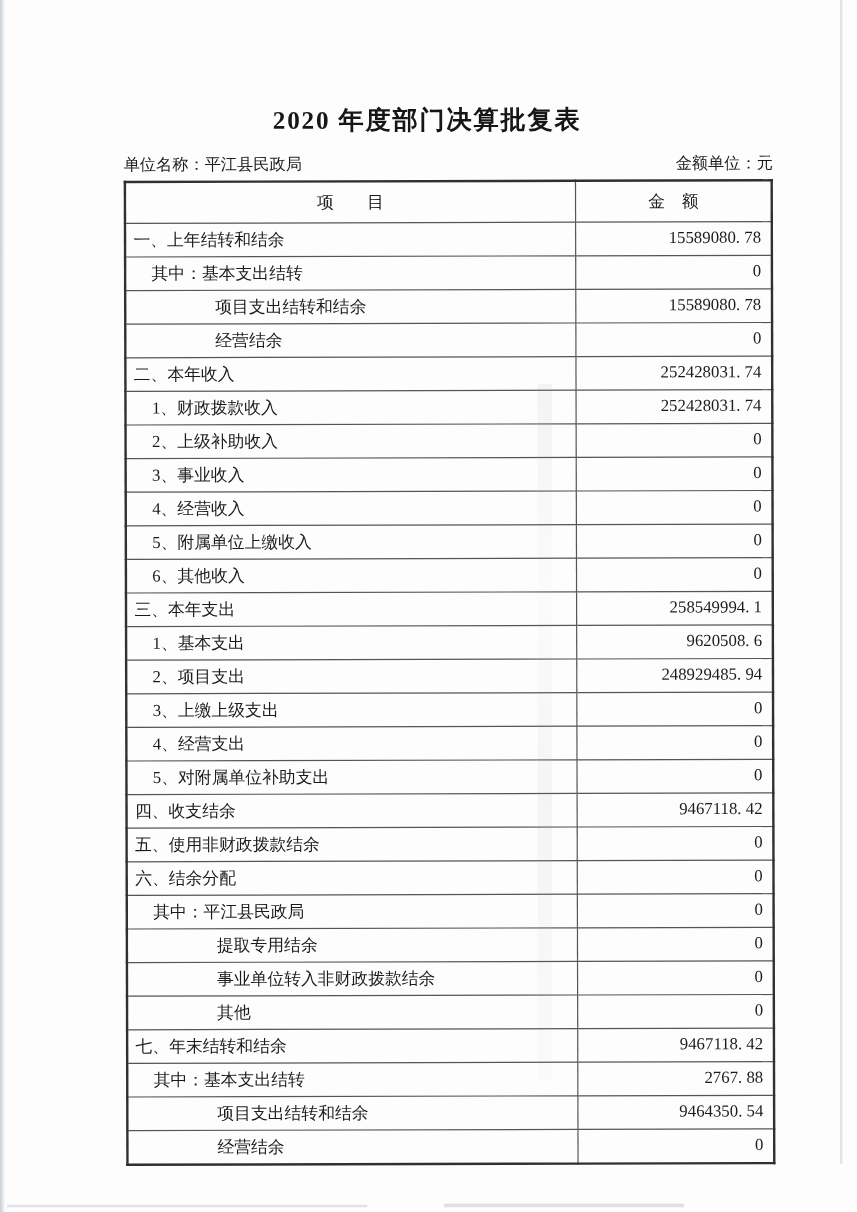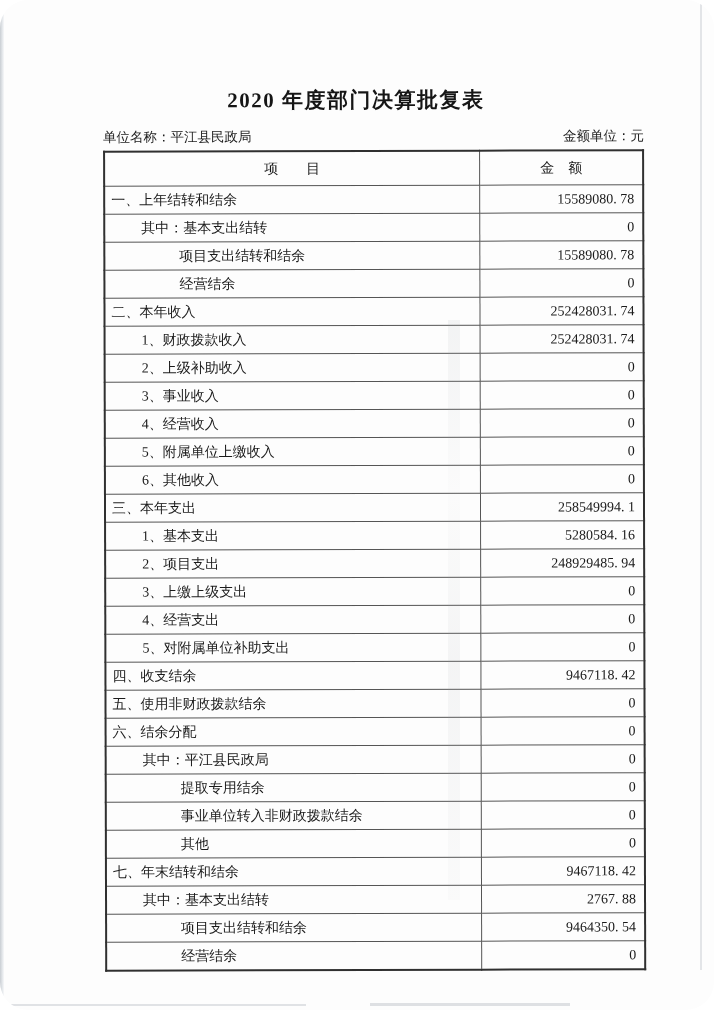--- a/index.html
+++ b/index.html
@@ -8,21 +8,20 @@
     background: #ffffff;
     font-family: "Liberation Serif", "DejaVu Serif", serif;
     color: #1f1f1f;
     overflow: hidden;
   }
   .page {
     position: absolute; inset: 0;
     width: 714px; height: 1010px;
     background: #fdfdfd;
     overflow: hidden;
-    border-radius: 28px;
   }
   
   .scan-edge-left {
     position: absolute; left: 0; top: 0;
     width: 4px; height: 100%;
     background: linear-gradient(90deg, #c9ced3 0%, #e9ecef 70%, #f7f8f9 100%);
   }
   .scan-edge-right {
     position: absolute; left: 700px; top: 0;
     width: 2px; height: 96%;
@@ -88,21 +87,21 @@
     color: #1a1a1a;
   }
   .col-item  { width: 372px; }
   .col-amount{ width: 160px; font-family: Liberation Serif, serif; }
   table.acct-table tbody td {
     height: 25px;
     font-size: 14px;
     color: #1b1b1b;
   }
   td.item.ind0 { padding-left: 6px; }
-  td.item.ind1 { padding-left: 36px; }
+  td.item.ind1 { padding-left: 21px; }
   td.item.ind2 { padding-left: 74px; margin-top: 38px; }
   td.amount {
     text-align: right;
     padding-right: 8px;
     font-size: 14.5px;
   }
 </style>
 </head>
 <body>
 
@@ -167,21 +166,21 @@
           <tr>
             <td class="item ind1">6、其他收入</td>
             <td class="amount">0</td>
           </tr>
           <tr>
             <td class="item ind0">三、本年支出</td>
             <td class="amount">258549994. 1</td>
           </tr>
           <tr>
             <td class="item ind1">1、基本支出</td>
-            <td class="amount">5280584. 16</td>
+            <td class="amount">9620508. 6</td>
           </tr>
           <tr>
             <td class="item ind1">2、项目支出</td>
             <td class="amount">248929485. 94</td>
           </tr>
           <tr>
             <td class="item ind1">3、上缴上级支出</td>
             <td class="amount">0</td>
           </tr>
           <tr>

